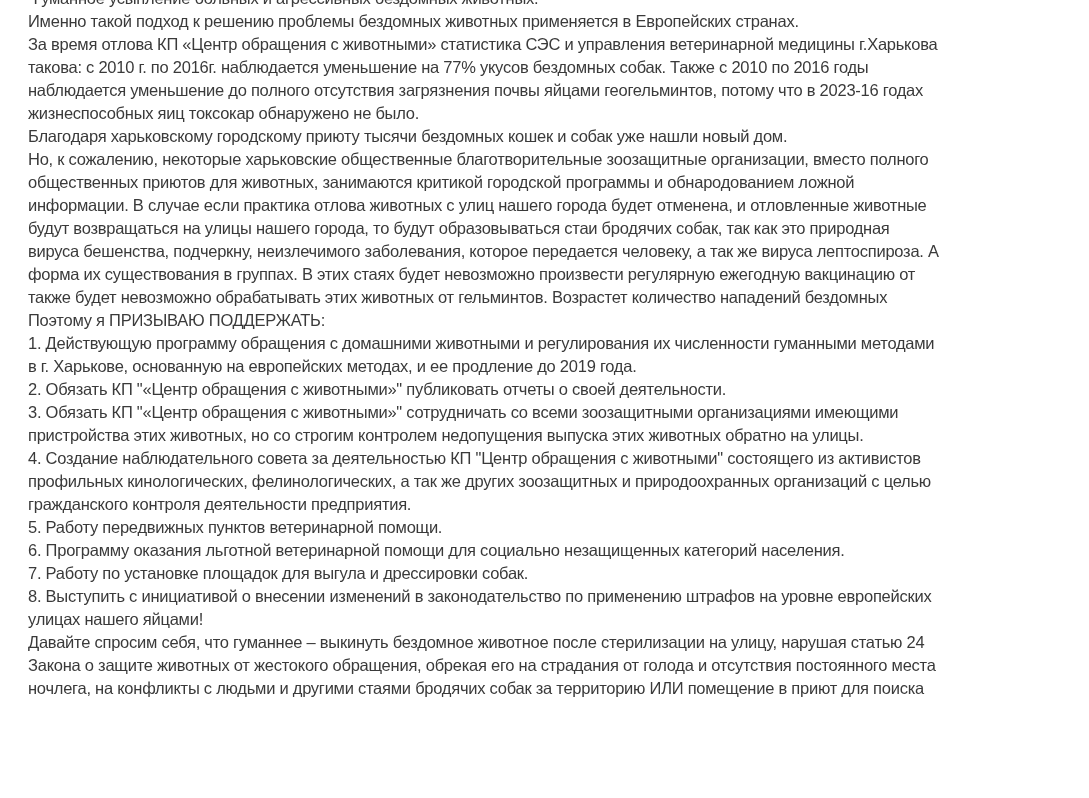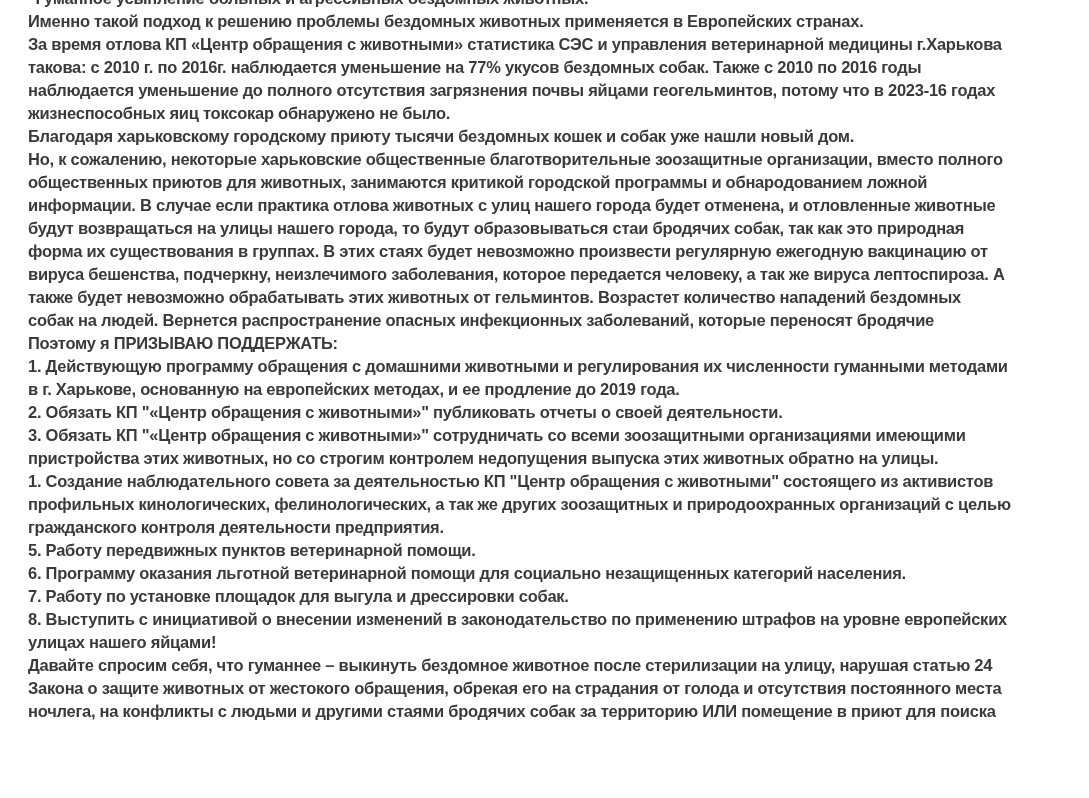--- a/index.html
+++ b/index.html
@@ -15,21 +15,21 @@
     font-family: "Liberation Sans", "DejaVu Sans", sans-serif;
   }
   .doc {
     position: absolute;
     top: -13px;
     left: 28px;
     right: 18px;
   }
   .line {
     font-size: 16.5px;
-    font-weight: 700;
+    font-weight: 400;
     line-height: 23px;
     color: #3a3a3a;
     letter-spacing: -0.25px;
     white-space: nowrap;
   }
 </style>
 </head>
 <body>
 
 <main class="doc">
@@ -37,31 +37,30 @@
     <div class="line">Именно такой подход к решению проблемы бездомных животных применяется в Европейских странах.</div>
     <div class="line">За время отлова КП «Центр обращения с животными» статистика СЭС и управления ветеринарной медицины г.Харькова</div>
     <div class="line">такова: с 2010 г. по 2016г. наблюдается уменьшение на 77% укусов бездомных собак. Также с 2010 по 2016 годы</div>
     <div class="line">наблюдается уменьшение до полного отсутствия загрязнения почвы яйцами геогельминтов, потому что в 2023-16 годах</div>
     <div class="line">жизнеспособных яиц токсокар обнаружено не было.</div>
     <div class="line">Благодаря харьковскому городскому приюту тысячи бездомных кошек и собак уже нашли новый дом.</div>
     <div class="line">Но, к сожалению, некоторые харьковские общественные благотворительные зоозащитные организации, вместо полного</div>
     <div class="line">общественных приютов для животных, занимаются критикой городской программы и обнародованием ложной</div>
     <div class="line">информации. В случае если практика отлова животных с улиц нашего города будет отменена, и отловленные животные</div>
     <div class="line">будут возвращаться на улицы нашего города, то будут образовываться стаи бродячих собак, так как это природная</div>
+    <div class="line">вируса бешенства, подчеркну, неизлечимого заболевания, которое передается человеку, а так же вируса лептоспироза. А</div>
     <div class="line">форма их существования в группах. В этих стаях будет невозможно произвести регулярную ежегодную вакцинацию от</div>
-    <div class="line">вируса бешенства, подчеркну, неизлечимого заболевания, которое передается человеку, а так же вируса лептоспироза. А</div>
     <div class="line">также будет невозможно обрабатывать этих животных от гельминтов. Возрастет количество нападений бездомных</div>
-    <div class="line">собак на людей. Вернется распространение опасных инфекционных заболеваний, которые переносят бродячие</div>
     <div class="line">Поэтому я ПРИЗЫВАЮ ПОДДЕРЖАТЬ:</div>
     <div class="line">1. Действующую программу обращения с домашними животными и регулирования их численности гуманными методами</div>
     <div class="line">в г. Харькове, основанную на европейских методах, и ее продление до 2019 года.</div>
     <div class="line">2. Обязать КП "«Центр обращения с животными»" публиковать отчеты о своей деятельности.</div>
     <div class="line">3. Обязать КП "«Центр обращения с животными»" сотрудничать со всеми зоозащитными организациями имеющими</div>
     <div class="line">пристройства этих животных, но со строгим контролем недопущения выпуска этих животных обратно на улицы.</div>
-    <div class="line">1. Создание наблюдательного совета за деятельностью КП "Центр обращения с животными" состоящего из активистов</div>
+    <div class="line">4. Создание наблюдательного совета за деятельностью КП "Центр обращения с животными" состоящего из активистов</div>
     <div class="line">профильных кинологических, фелинологических, а так же других зоозащитных и природоохранных организаций с целью</div>
     <div class="line">гражданского контроля деятельности предприятия.</div>
     <div class="line">5. Работу передвижных пунктов ветеринарной помощи.</div>
     <div class="line">6. Программу оказания льготной ветеринарной помощи для социально незащищенных категорий населения.</div>
     <div class="line">7. Работу по установке площадок для выгула и дрессировки собак.</div>
     <div class="line">8. Выступить с инициативой о внесении изменений в законодательство по применению штрафов на уровне европейских</div>
     <div class="line">улицах нашего яйцами!</div>
     <div class="line">Давайте спросим себя, что гуманнее – выкинуть бездомное животное после стерилизации на улицу, нарушая статью 24</div>
     <div class="line">Закона о защите животных от жестокого обращения, обрекая его на страдания от голода и отсутствия постоянного места</div>
     <div class="line">ночлега, на конфликты с людьми и другими стаями бродячих собак за территорию ИЛИ помещение в приют для поиска</div>

